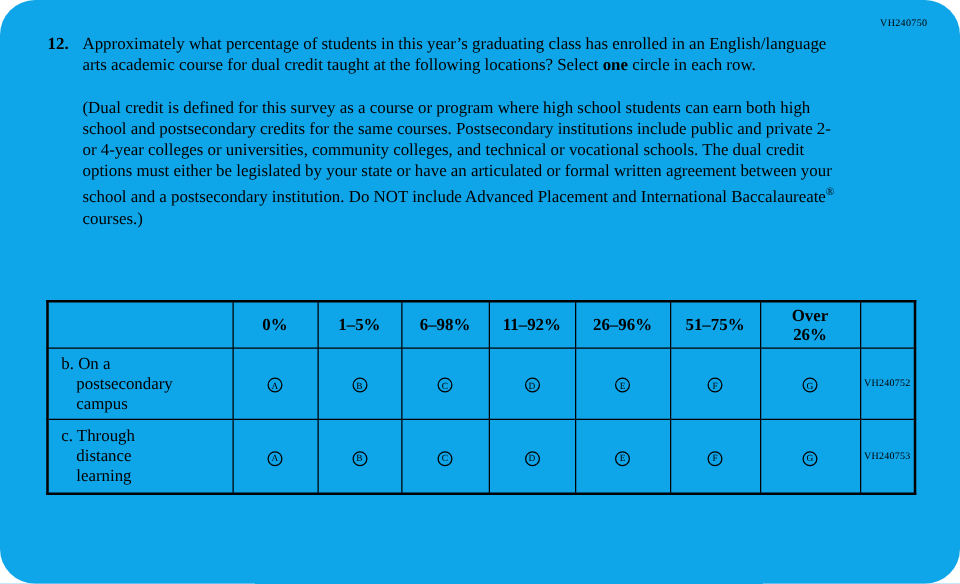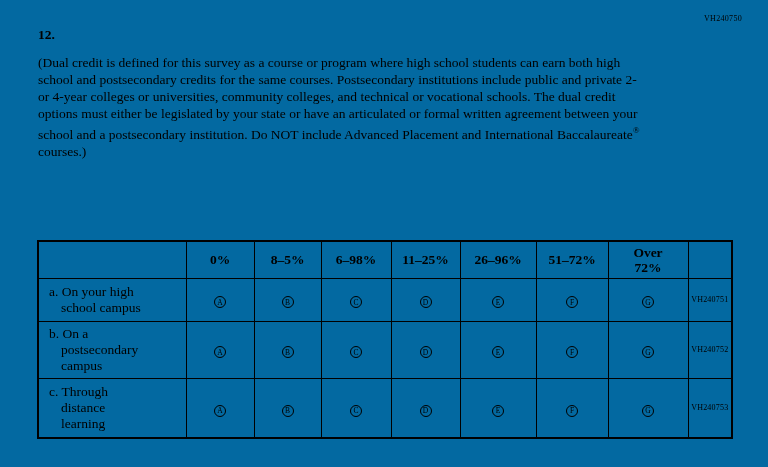--- a/index.html
+++ b/index.html
@@ -3,28 +3,28 @@
 <meta charset="utf-8">
 <style>
   * { box-sizing: border-box; }
   html, body { margin: 0; padding: 0; }
   body {
     width: 768px; height: 467px;
     background: #ffffff;
     color: #000000;
     font-family: "Liberation Serif", serif;
   }
-  .page { position: relative; width: 768px; height: 467px; overflow: hidden; background: #0369a1; }
+  .page { position: relative; width: 768px; height: 467px; overflow: hidden; background: #0ea5e9; border-radius: 28px; }
 
   .top-code {
     position: absolute; top: 14px; right: 26px;
     font-size: 8px; letter-spacing: 0.3px;
   }
 
-  .question { position: absolute; top: 26px; left: 38px; width: 650px; display: flex; flex-direction: column; }
+  .question { position: absolute; top: 26px; left: 38px; width: 650px; display: flex; }
   .qnum { flex: 0 0 28px; width: 28px; font-weight: bold; font-size: 13.5px; line-height: 17px; }
   .qtext { font-size: 13.5px; line-height: 17px; width: 612px; }
   .intro { margin: 0 0 17px 0; }
   .definition { margin: 0; width: 606px; }
   sup { font-size: 9px; }
 
   table.grid {
     position: absolute; top: 240px; left: 37px;
     border-collapse: collapse; table-layout: fixed;
     border: 2px solid #000;
@@ -56,63 +56,52 @@
 </head>
 <body>
 
 <div class="page">
 
   <div class="top-code">VH240750</div>
 
   <div class="question">
     <div class="qnum">12.</div>
     <div class="qtext">
+      <p class="intro"><span>Approximately what percentage of students in this year’s graduating class has enrolled in an English/language arts academic course for dual credit taught at the following locations? Select </span><b>one</b><span> circle in each row.</span></p>
       <p class="definition"><span>(Dual credit is defined for this survey as a course or program where high school students can earn both high school and postsecondary credits for the same courses. Postsecondary institutions include public and private 2- or 4-year colleges or universities, community colleges, and technical or vocational schools. The dual credit options must either be legislated by your state or have an articulated or formal written agreement between your school and a postsecondary institution. Do NOT include Advanced Placement and International Baccalaureate</span><sup>®</sup><span> courses.)</span></p>
     </div>
   </div>
 
   <table class="grid">
     <colgroup>
       <col style="width:148px">
         <col style="width:68px">
         <col style="width:67px">
         <col style="width:70px">
         <col style="width:69px">
         <col style="width:76px">
         <col style="width:72px">
         <col style="width:80px">
         <col style="width:44px">
     </colgroup>
     <thead>
       <tr>
         <th class="colhead"></th>
         <th class="colhead">0%</th>
-        <th class="colhead">8–5%</th>
+        <th class="colhead">1–5%</th>
         <th class="colhead">6–98%</th>
-        <th class="colhead">11–25%</th>
+        <th class="colhead">11–92%</th>
         <th class="colhead">26–96%</th>
-        <th class="colhead">51–72%</th>
+        <th class="colhead">51–75%</th>
         <th class="colhead">Over
-72%</th>
+26%</th>
         <th class="colhead"></th>
       </tr>
     </thead>
     <tbody>
-      <tr class="row-a">
-        <td class="rowlabel">a. On your high
-school campus</td>
-        <td class="optcell"><span class="opt">A</span></td>
-        <td class="optcell"><span class="opt">B</span></td>
-        <td class="optcell"><span class="opt">C</span></td>
-        <td class="optcell"><span class="opt">D</span></td>
-        <td class="optcell"><span class="opt">E</span></td>
-        <td class="optcell"><span class="opt">F</span></td>
-        <td class="optcell"><span class="opt">G</span></td>
-        <td class="codecell">VH240751</td>
-      </tr>
       <tr class="row-b">
         <td class="rowlabel">b. On a
 postsecondary
 campus</td>
         <td class="optcell"><span class="opt">A</span></td>
         <td class="optcell"><span class="opt">B</span></td>
         <td class="optcell"><span class="opt">C</span></td>
         <td class="optcell"><span class="opt">D</span></td>
         <td class="optcell"><span class="opt">E</span></td>
         <td class="optcell"><span class="opt">F</span></td>

